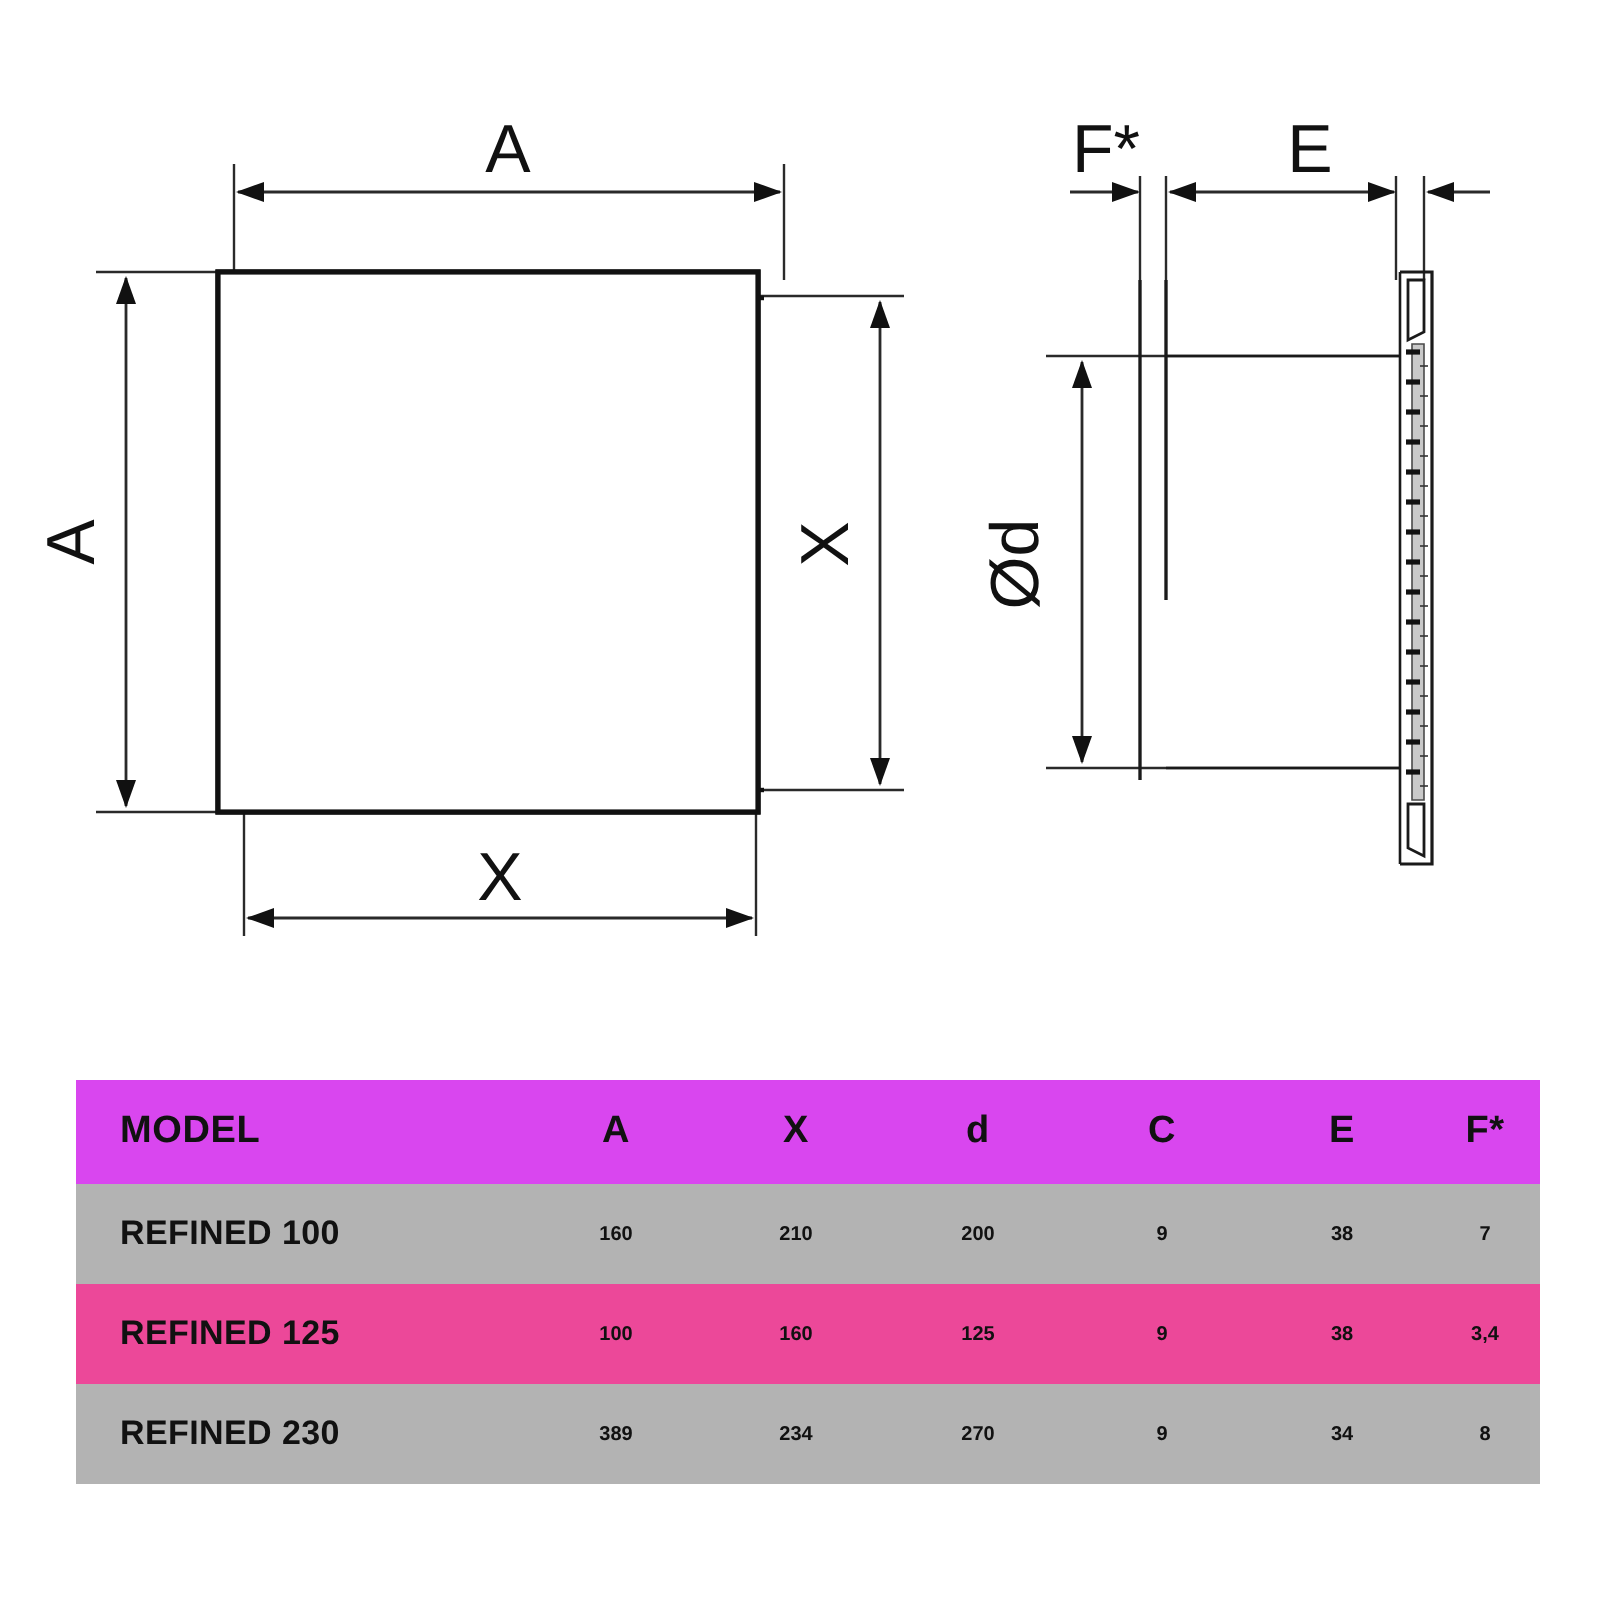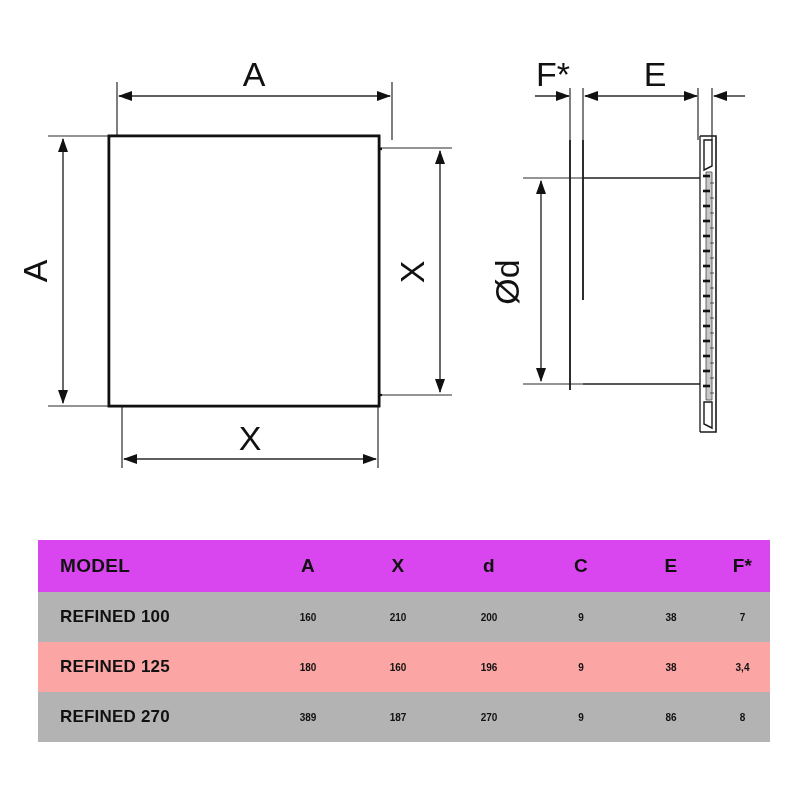--- a/index.html
+++ b/index.html
@@ -60,21 +60,21 @@
     padding-left: 22px;
   }
   table.spec tbody tr {
     height: 50px;
   }
   table.spec tbody tr.row-dark {
     background: #b3b3b3;
     border-radius: 12px;
   }
   table.spec tbody tr.row-light {
-    background: #fca5a5;
+    background: #ec4899;
   }
   table.spec tbody td.model-cell {
     font-size: 17px;
     font-weight: bold;
     text-align: left;
     padding-left: 22px;
     letter-spacing: 0.2px;
   }
   table.spec tbody td.val {
     font-size: 10px;
@@ -349,33 +349,33 @@
           <td class="model-cell">REFINED 100</td>
           <td class="val">160</td>
           <td class="val">210</td>
           <td class="val">200</td>
           <td class="val">9</td>
           <td class="val">38</td>
           <td class="val">7</td>
         </tr>
         <tr class="row-light">
           <td class="model-cell">REFINED 125</td>
-          <td class="val">180</td>
+          <td class="val">100</td>
           <td class="val">160</td>
-          <td class="val">196</td>
+          <td class="val">125</td>
           <td class="val">9</td>
           <td class="val">38</td>
           <td class="val">3,4</td>
         </tr>
         <tr class="row-dark">
-          <td class="model-cell">REFINED 270</td>
+          <td class="model-cell">REFINED 230</td>
           <td class="val">389</td>
-          <td class="val">187</td>
+          <td class="val">234</td>
           <td class="val">270</td>
           <td class="val">9</td>
-          <td class="val">86</td>
+          <td class="val">34</td>
           <td class="val">8</td>
         </tr>
       </tbody>
     </table>
   </div>
 
 </div>
 
 </body></html>

